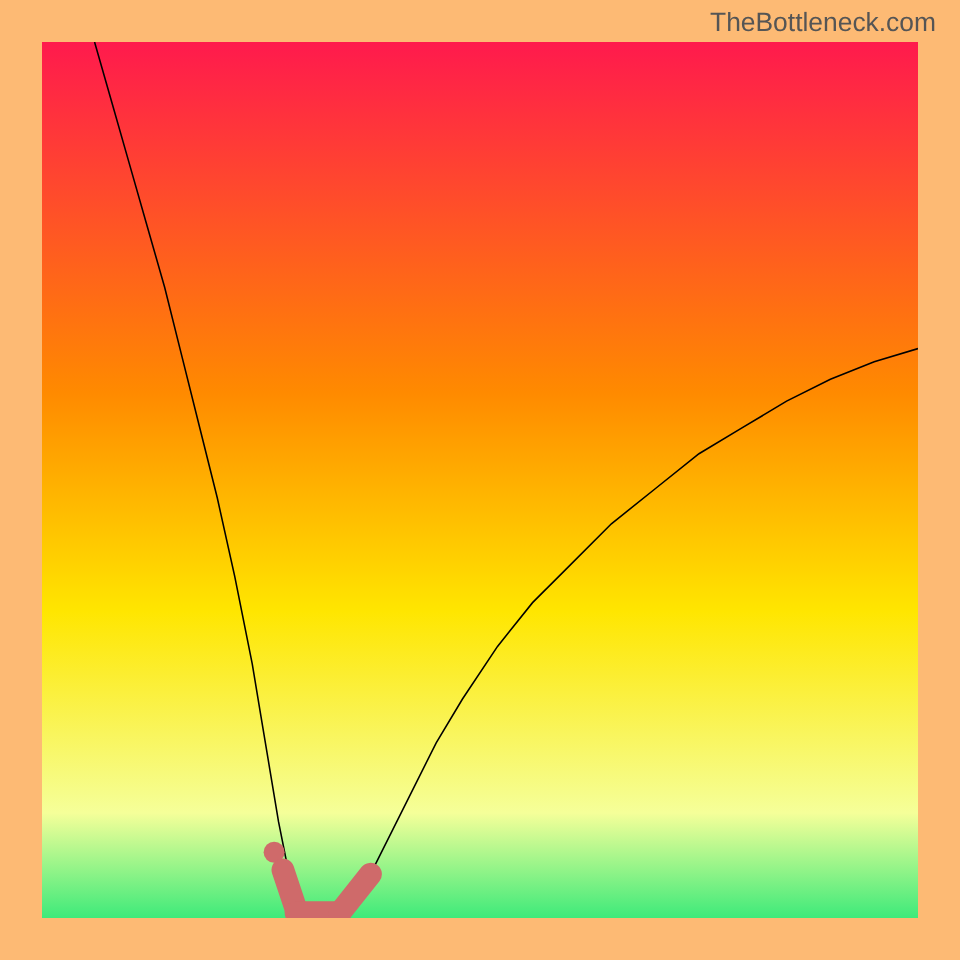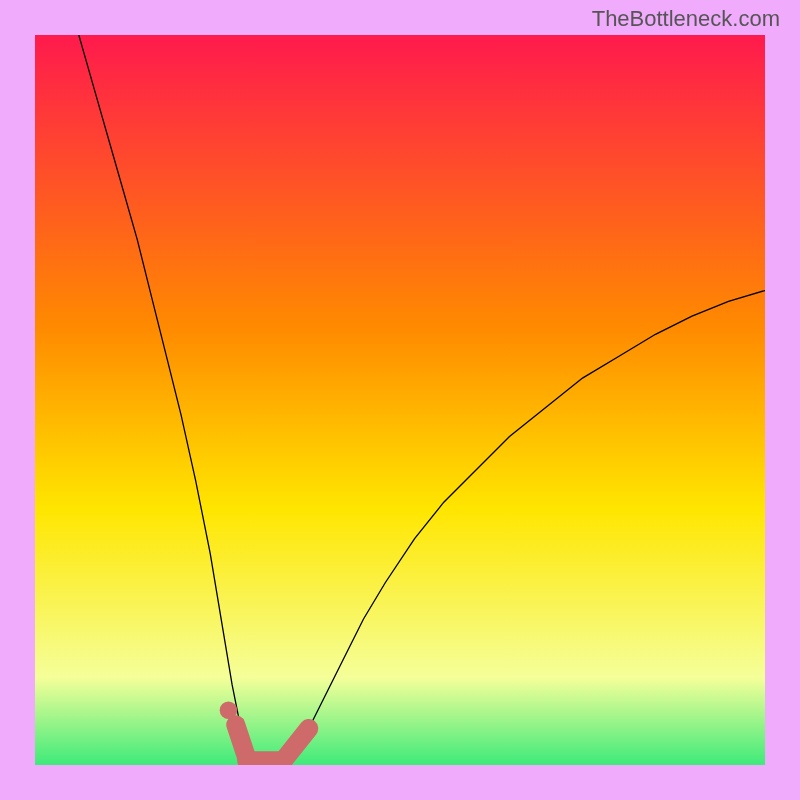--- a/index.html
+++ b/index.html
@@ -8,21 +8,21 @@
     width: 800px;
     height: 800px;
     overflow: hidden;
     background: #000;
     font-family: Arial, sans-serif;
   }
   .container {
     position: relative;
     width: 800px;
     height: 800px;
-    background: #f0abfc;
+    background: #fdba74;
   }
   .watermark {
     position: absolute;
     top: 6px;
     right: 20px;
     color: #555;
     font-size: 22px;
     z-index: 10;
   }
   .plot {

